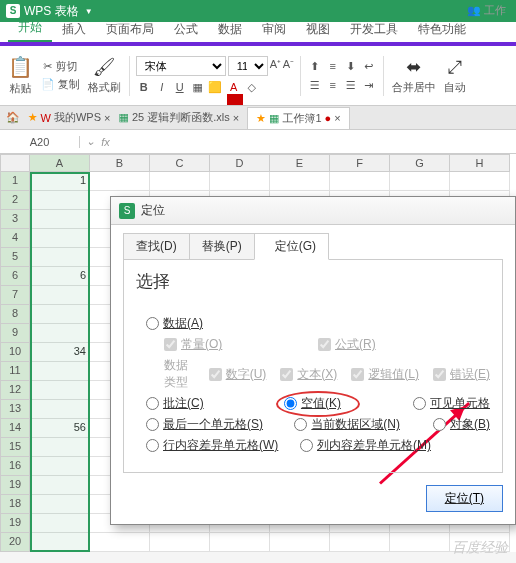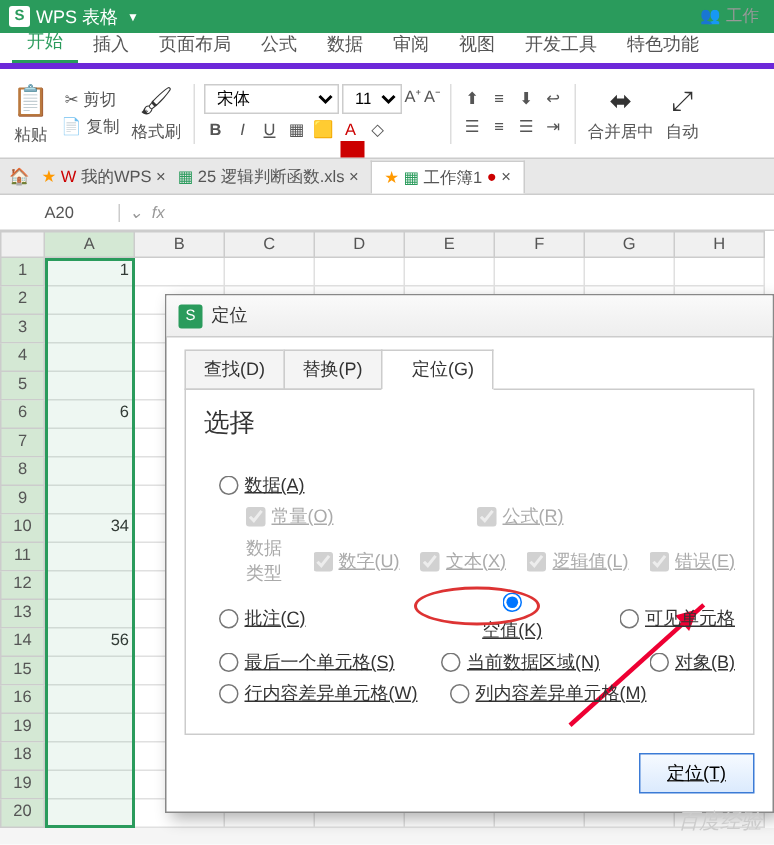--- a/index.html
+++ b/index.html
@@ -53,21 +53,21 @@
 .dlg-tab.active { background: #fff; border-bottom: 1px solid #fff; position: relative; z-index: 2; padding-left: 20px; }
 .dlg-body { border: 1px solid #ccc; margin: -1px 12px 12px 12px; padding: 10px 12px 14px 12px; position: relative; z-index: 1; }
 .sect-label { font-size: 17px; margin-bottom: 22px; }
 .opt-row { display: flex; gap: 14px; margin: 4px 0 4px 10px; align-items: center; }
 .opt-row.sub { margin-left: 28px; color: #aaa; }
 .opt-row label { display: flex; align-items: center; gap: 4px; font-size: 12px; white-space: nowrap; text-decoration: underline; }
 .opt-row.sub label { color: #aaa; }
 input[type=radio], input[type=checkbox] { margin: 0; }
 .col1 { width: 140px; }
 .col2 { width: 130px; }
-.circled { position: relative; flex-direction: column; }
+.circled { position: relative; }
 .circled::after { content: ""; position: absolute; left: -8px; top: -4px; width: 80px; height: 22px; border: 2px solid #d33; border-radius: 50%; pointer-events: none; }
 .dlg-footer { display: flex; justify-content: flex-end; padding: 0 12px 12px 12px; text-decoration: underline; }
 .dlg-btn { padding: 4px 18px; border: 1px solid #3b7bd6; background: linear-gradient(#f6faff,#dbeafd); font-size: 12px; cursor: pointer; }
 .arrow { position: absolute; left: 380px; top: 482px; width: 120px; height: 3px; background: #e03; transform: rotate(-42deg); transform-origin: left center; }
 .arrow::after { content: ""; position: absolute; right: -2px; top: -6px; border: 7px solid transparent; border-left: 14px solid #e03; }
 .watermark { position: absolute; right: 8px; bottom: 6px; color: #ccc; font-size: 14px; font-style: italic; }
 </style>
 </head>
 <body>
 

